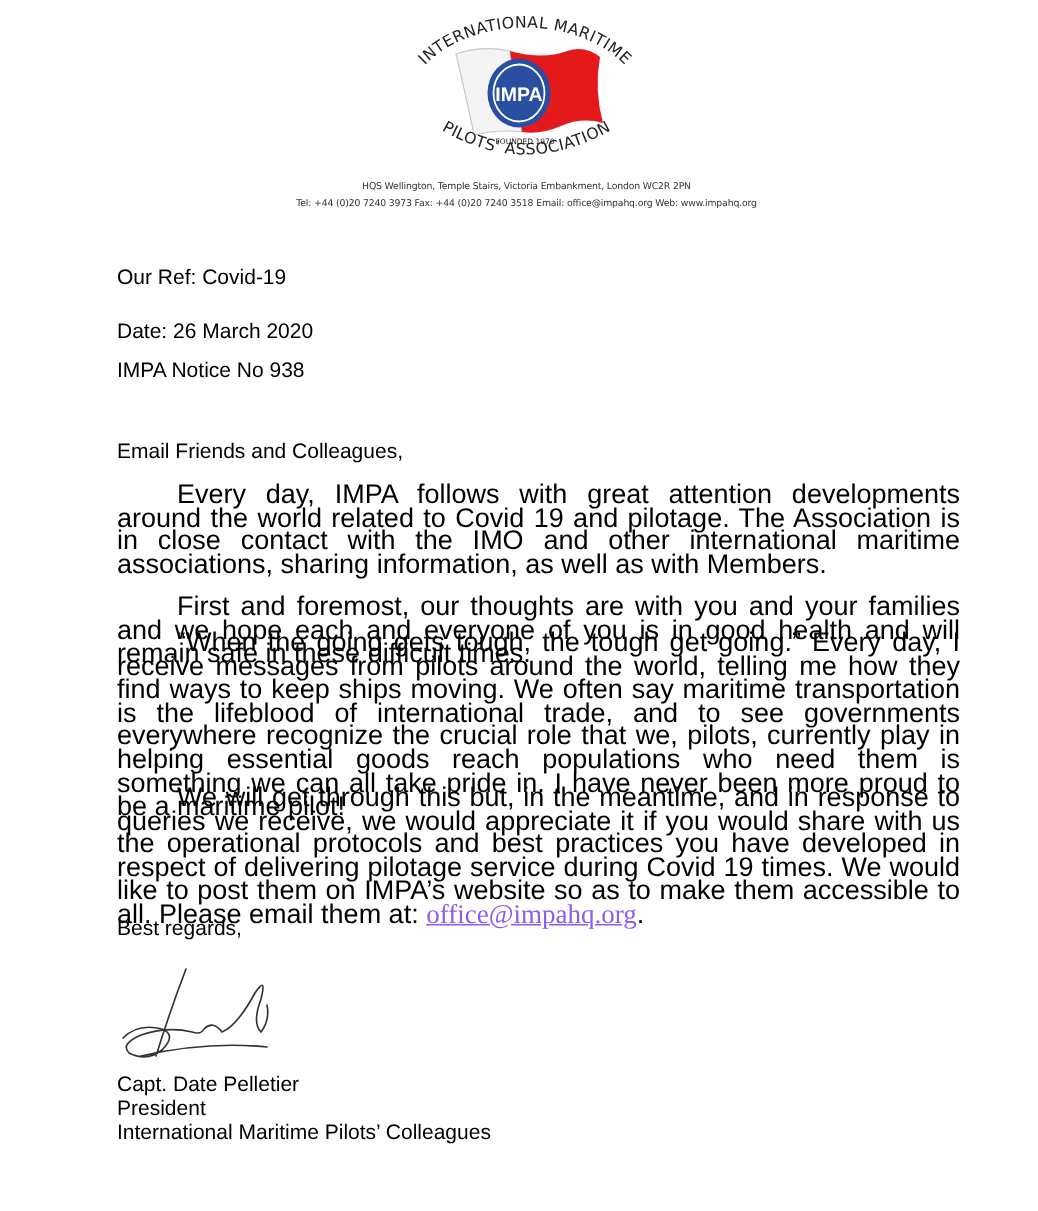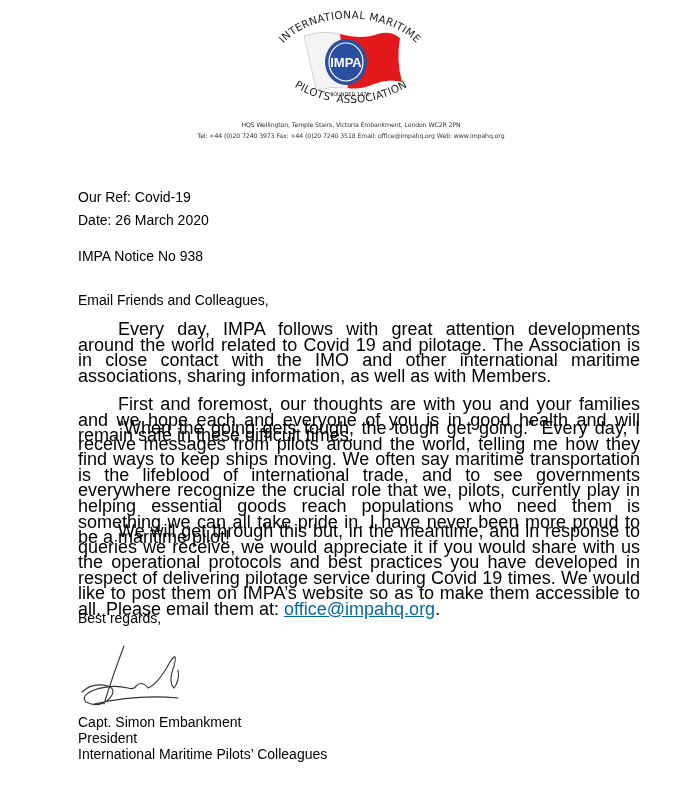--- a/index.html
+++ b/index.html
@@ -16,21 +16,21 @@
     }
     .addr.l1 { top: 121px; left: 10px; text-align: center; width: 682px;}
     .addr.l2 { top: 132px; left: 10px; width: 682px; }
     .line {
       position: absolute; left: 78px; font-size: 14px; line-height: 16px; white-space: nowrap;
     }
     .para {
       position: absolute; left: 78px; width: 562px; font-size: 18px; line-height: 15.6px;
       text-align: justify; text-indent: 40px;
     }
-    a.email { color: #0369a1; text-decoration: underline; }
+    a.email { color: #8b5cf6; text-decoration: underline; font-family: Liberation Serif, serif; }
     .sig { position: absolute; left: 78px; top: 642px; width: 120px; height: 72px; }
   </style>
 </head>
 <body>
 
 <div class="logo">
   <svg width="200" height="118" viewBox="0 0 200 118">
     <defs>
       <path id="arcTop" d="M 22 62 A 80 56 0 0 1 178 62"></path>
       <path id="arcBot" d="M 40 84 Q 100 122 162 84"></path>
@@ -49,34 +49,34 @@
     <text x="100" y="96" text-anchor="middle" font-family="'DejaVu Sans', sans-serif" font-size="5" fill="#222">FOUNDED 1970</text>
     <text font-family="'DejaVu Sans', sans-serif" font-size="10.5" fill="#222" letter-spacing="0.3">
       <textPath href="#arcBot" startOffset="50%" text-anchor="middle">PILOTS' ASSOCIATION</textPath>
     </text>
   </svg>
 </div>
 
 <div class="addr l1">HQS Wellington, Temple Stairs, Victoria Embankment, London WC2R 2PN</div>
 <div class="addr l2">Tel: +44 (0)20 7240 3973   Fax: +44 (0)20 7240 3518   Email: office@impahq.org   Web: www.impahq.org</div>
 
-<div class="line" style="top:189px">Our Ref: Covid-19</div>
+<div class="line" style="top:176px">Our Ref: Covid-19</div>
 <div class="line" style="top:212px">Date: 26 March 2020</div>
-<div class="line" style="top:248px">IMPA Notice No 938</div>
+<div class="line" style="top:238px">IMPA Notice No 938</div>
 
 <div class="line" style="top:292px">Email Friends and Colleagues,</div>
 
 <div class="para" style="top:322px">Every day, IMPA follows with great attention developments around the world related to Covid 19 and pilotage. The Association is in close contact with the IMO and other international maritime associations, sharing information, as well as with Members.</div>
 <div class="para" style="top:397px">First and foremost, our thoughts are with you and your families and we hope each and everyone of you is in good health and will remain safe in these difficult times.</div>
 <div class="para" style="top:421px">“When the going gets tough, the tough get going.” Every day, I receive messages from pilots around the world, telling me how they find ways to keep ships moving. We often say maritime transportation is the lifeblood of international trade, and to see governments everywhere recognize the crucial role that we, pilots, currently play in helping essential goods reach populations who need them is something we can all take pride in. I have never been more proud to be a maritime pilot!</div>
 <div class="para" style="top:524px"><span>We will get through this but, in the meantime, and in response to queries we receive, we would appreciate it if you would share with us the operational protocols and best practices you have developed in respect of delivering pilotage service during Covid 19 times. We would like to post them on IMPA’s website so as to make them accessible to all. Please email them at:</span> <a class="email">office@impahq.org</a><span>.</span></div>
 
 <div class="line" style="top:610px">Best regards,</div>
 
 <div class="sig">
   <svg width="120" height="72" viewBox="0 0 120 72">
     <path d="M 46 4 Q 36 30 26 62 M 4 50 Q 14 40 30 44 Q 40 48 30 58 Q 20 66 8 60 Q 2 54 16 48 Q 34 42 50 46 Q 56 48 58 44 Q 64 38 70 46 Q 80 42 92 20 Q 100 8 96 24 Q 90 40 96 46 Q 102 38 100 28 M 16 62 Q 60 52 100 56" fill="none" stroke="#333" stroke-width="1.1" stroke-linecap="round"></path>
   </svg>
 </div>
 
-<div class="line" style="top:714px">Capt. Simon Embankment</div>
+<div class="line" style="top:714px">Capt. Date Pelletier</div>
 <div class="line" style="top:730px">President</div>
 <div class="line" style="top:746px">International Maritime Pilots’ Colleagues</div>
 
 </body></html>

